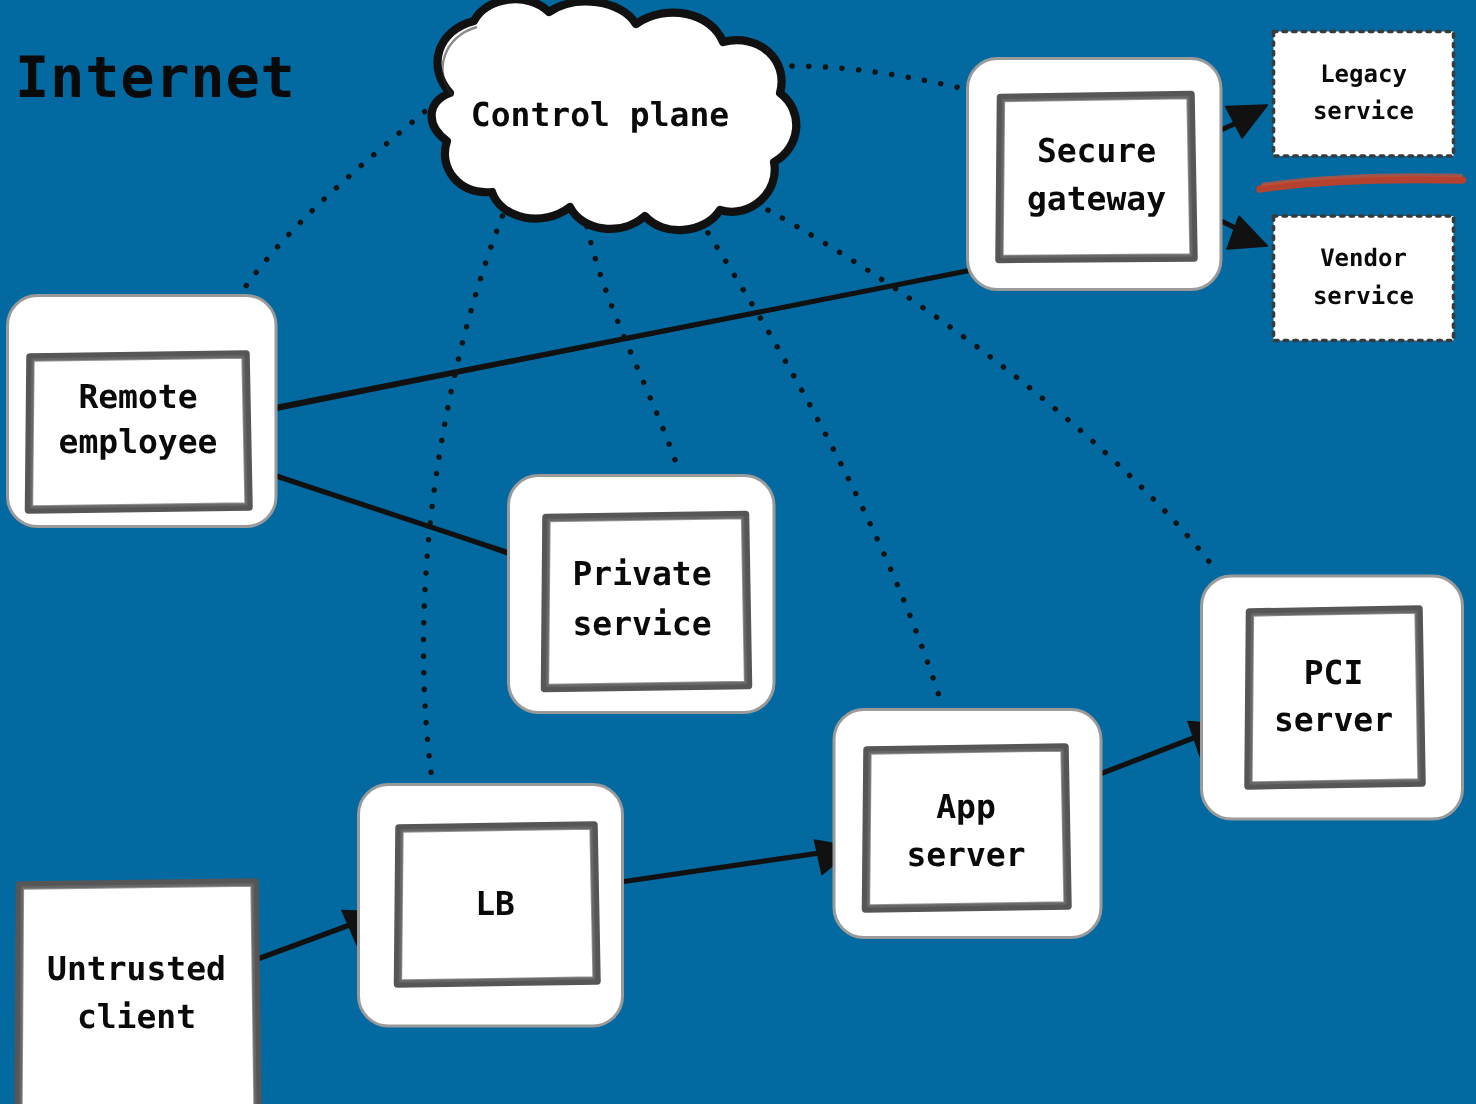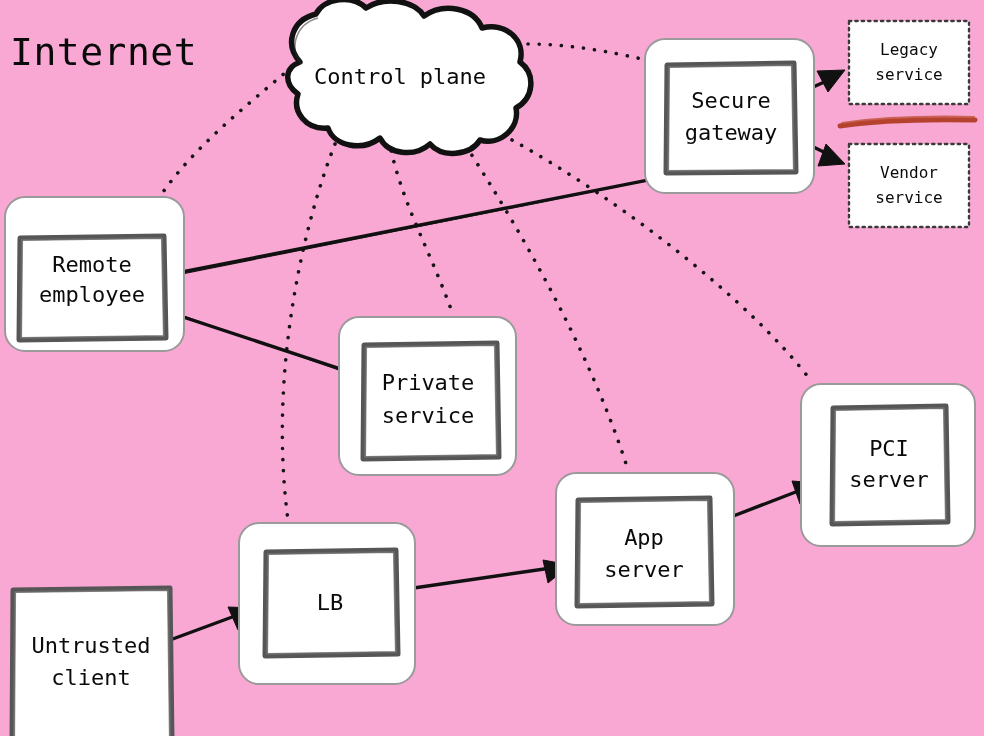--- a/index.html
+++ b/index.html
@@ -11,21 +11,22 @@
   body {
     width: 984px;
     height: 736px;
     overflow: hidden;
     font-family: "DejaVu Sans Mono", "Liberation Mono", monospace;
   }
   #diagram-root {
     position: relative;
     width: 984px;
     height: 736px;
-    background: #f9a8d4;
+    background: #0369a1;
+    font-weight: bold;
   }
   svg#diagram-svg {
     position: absolute;
     top: 0;
     left: 0;
     width: 984px;
     height: 736px;
     display: block;
   }
   text {

